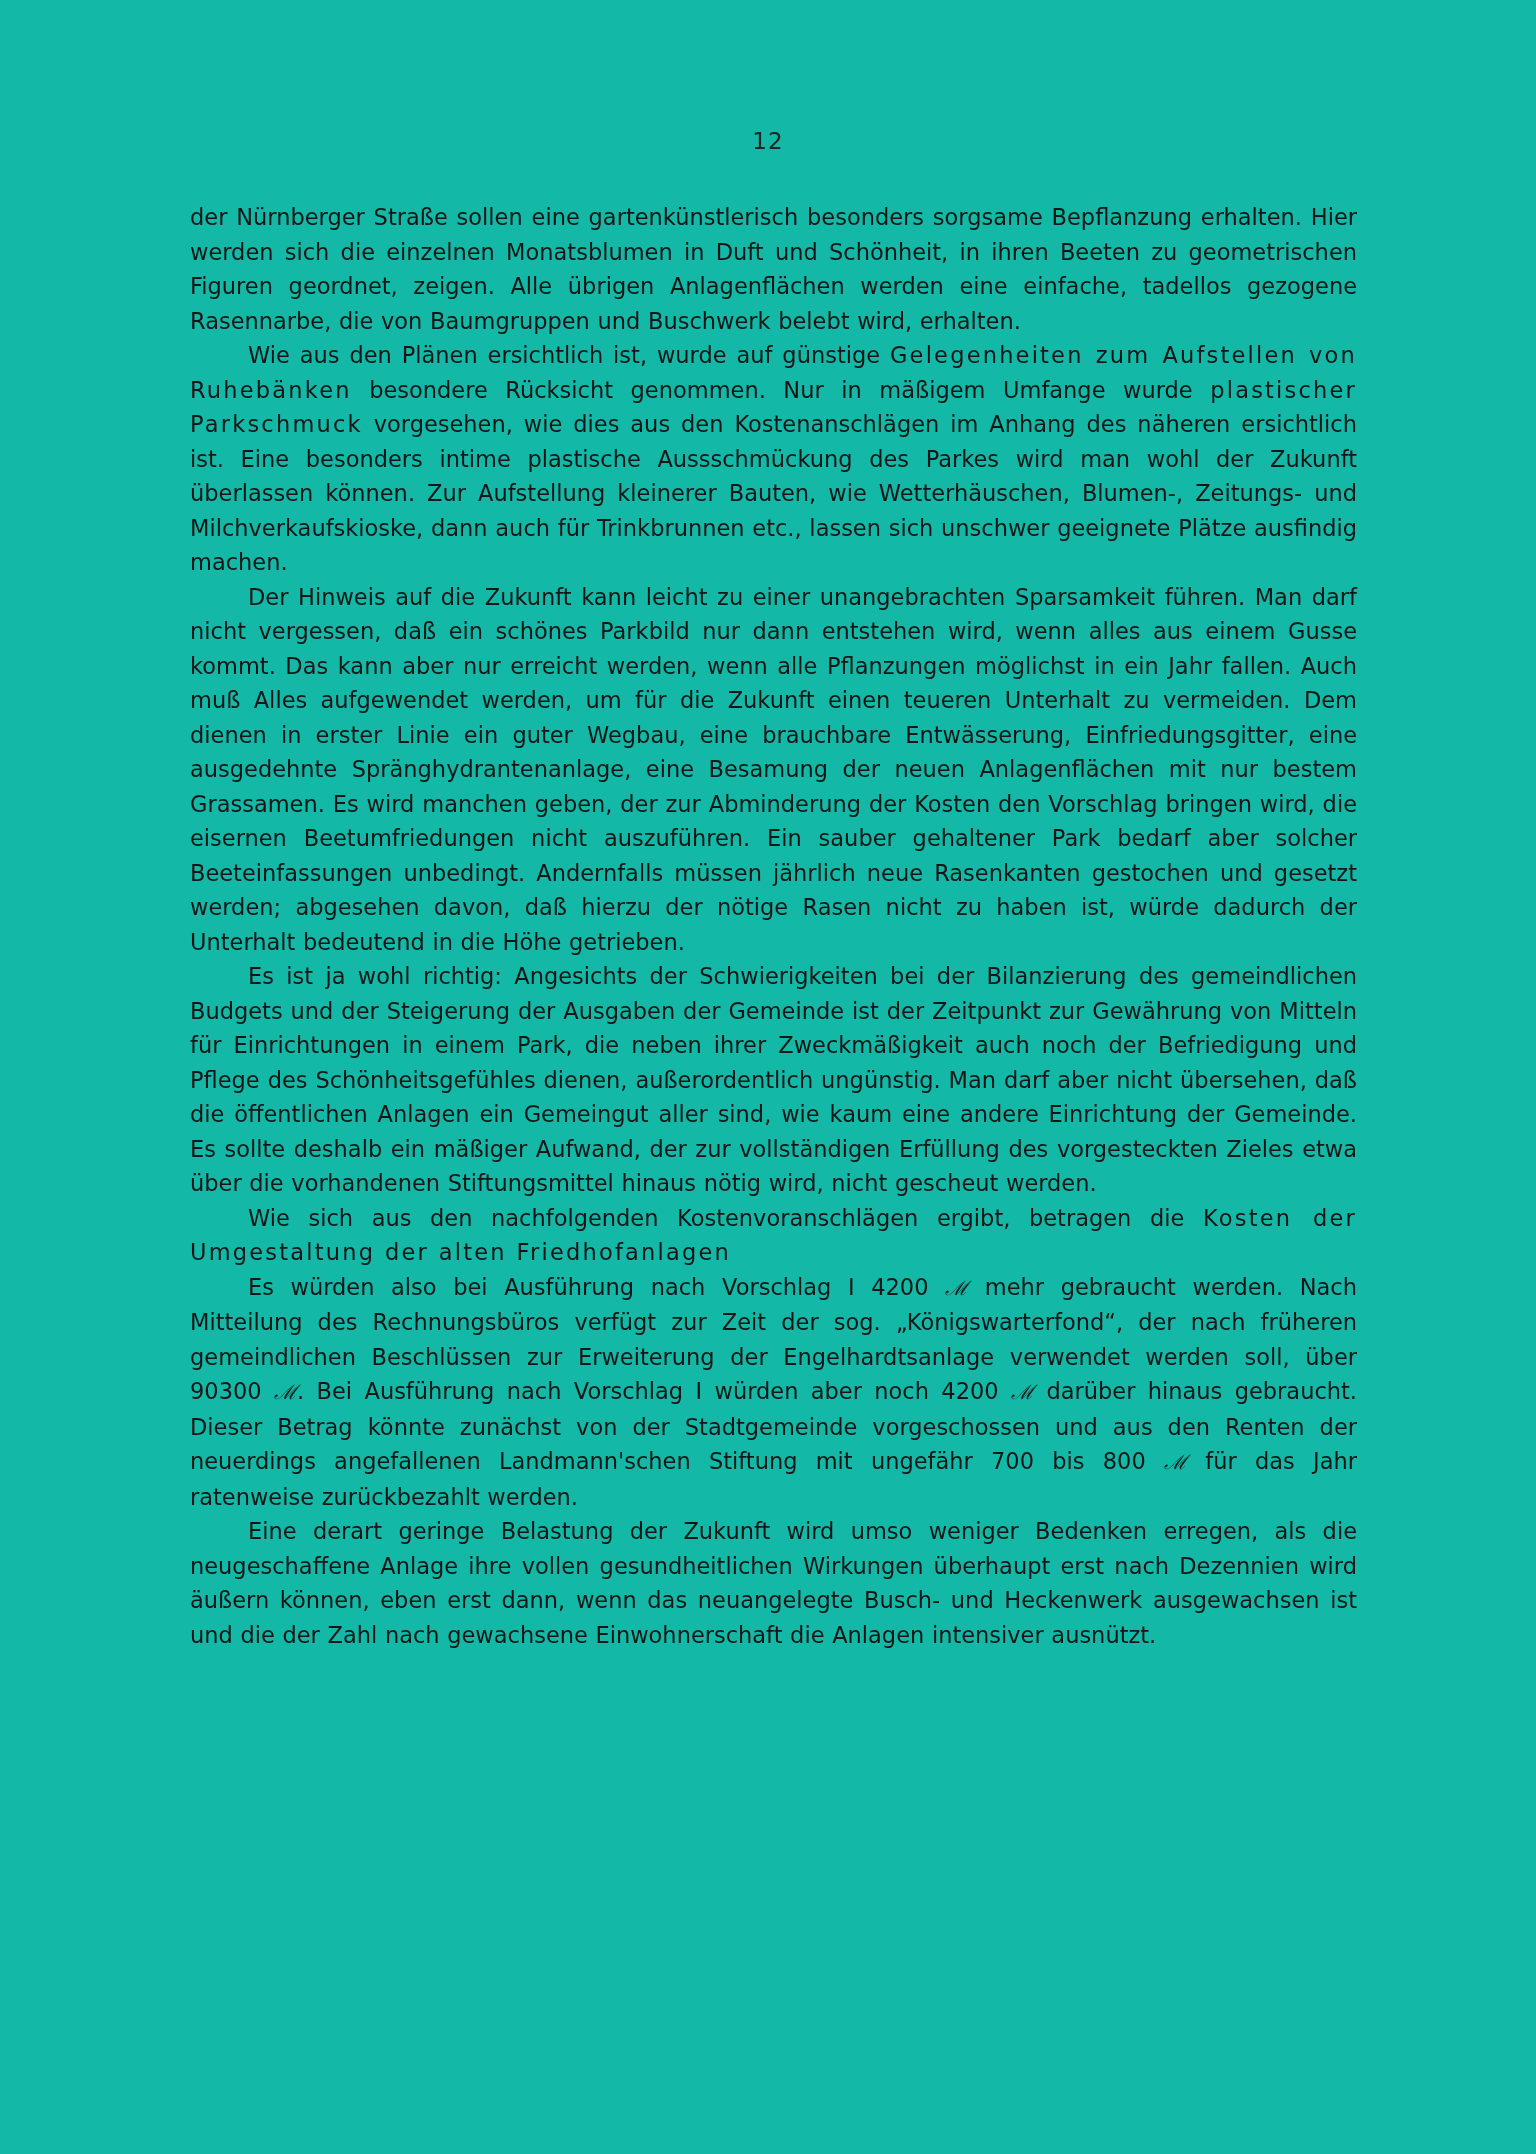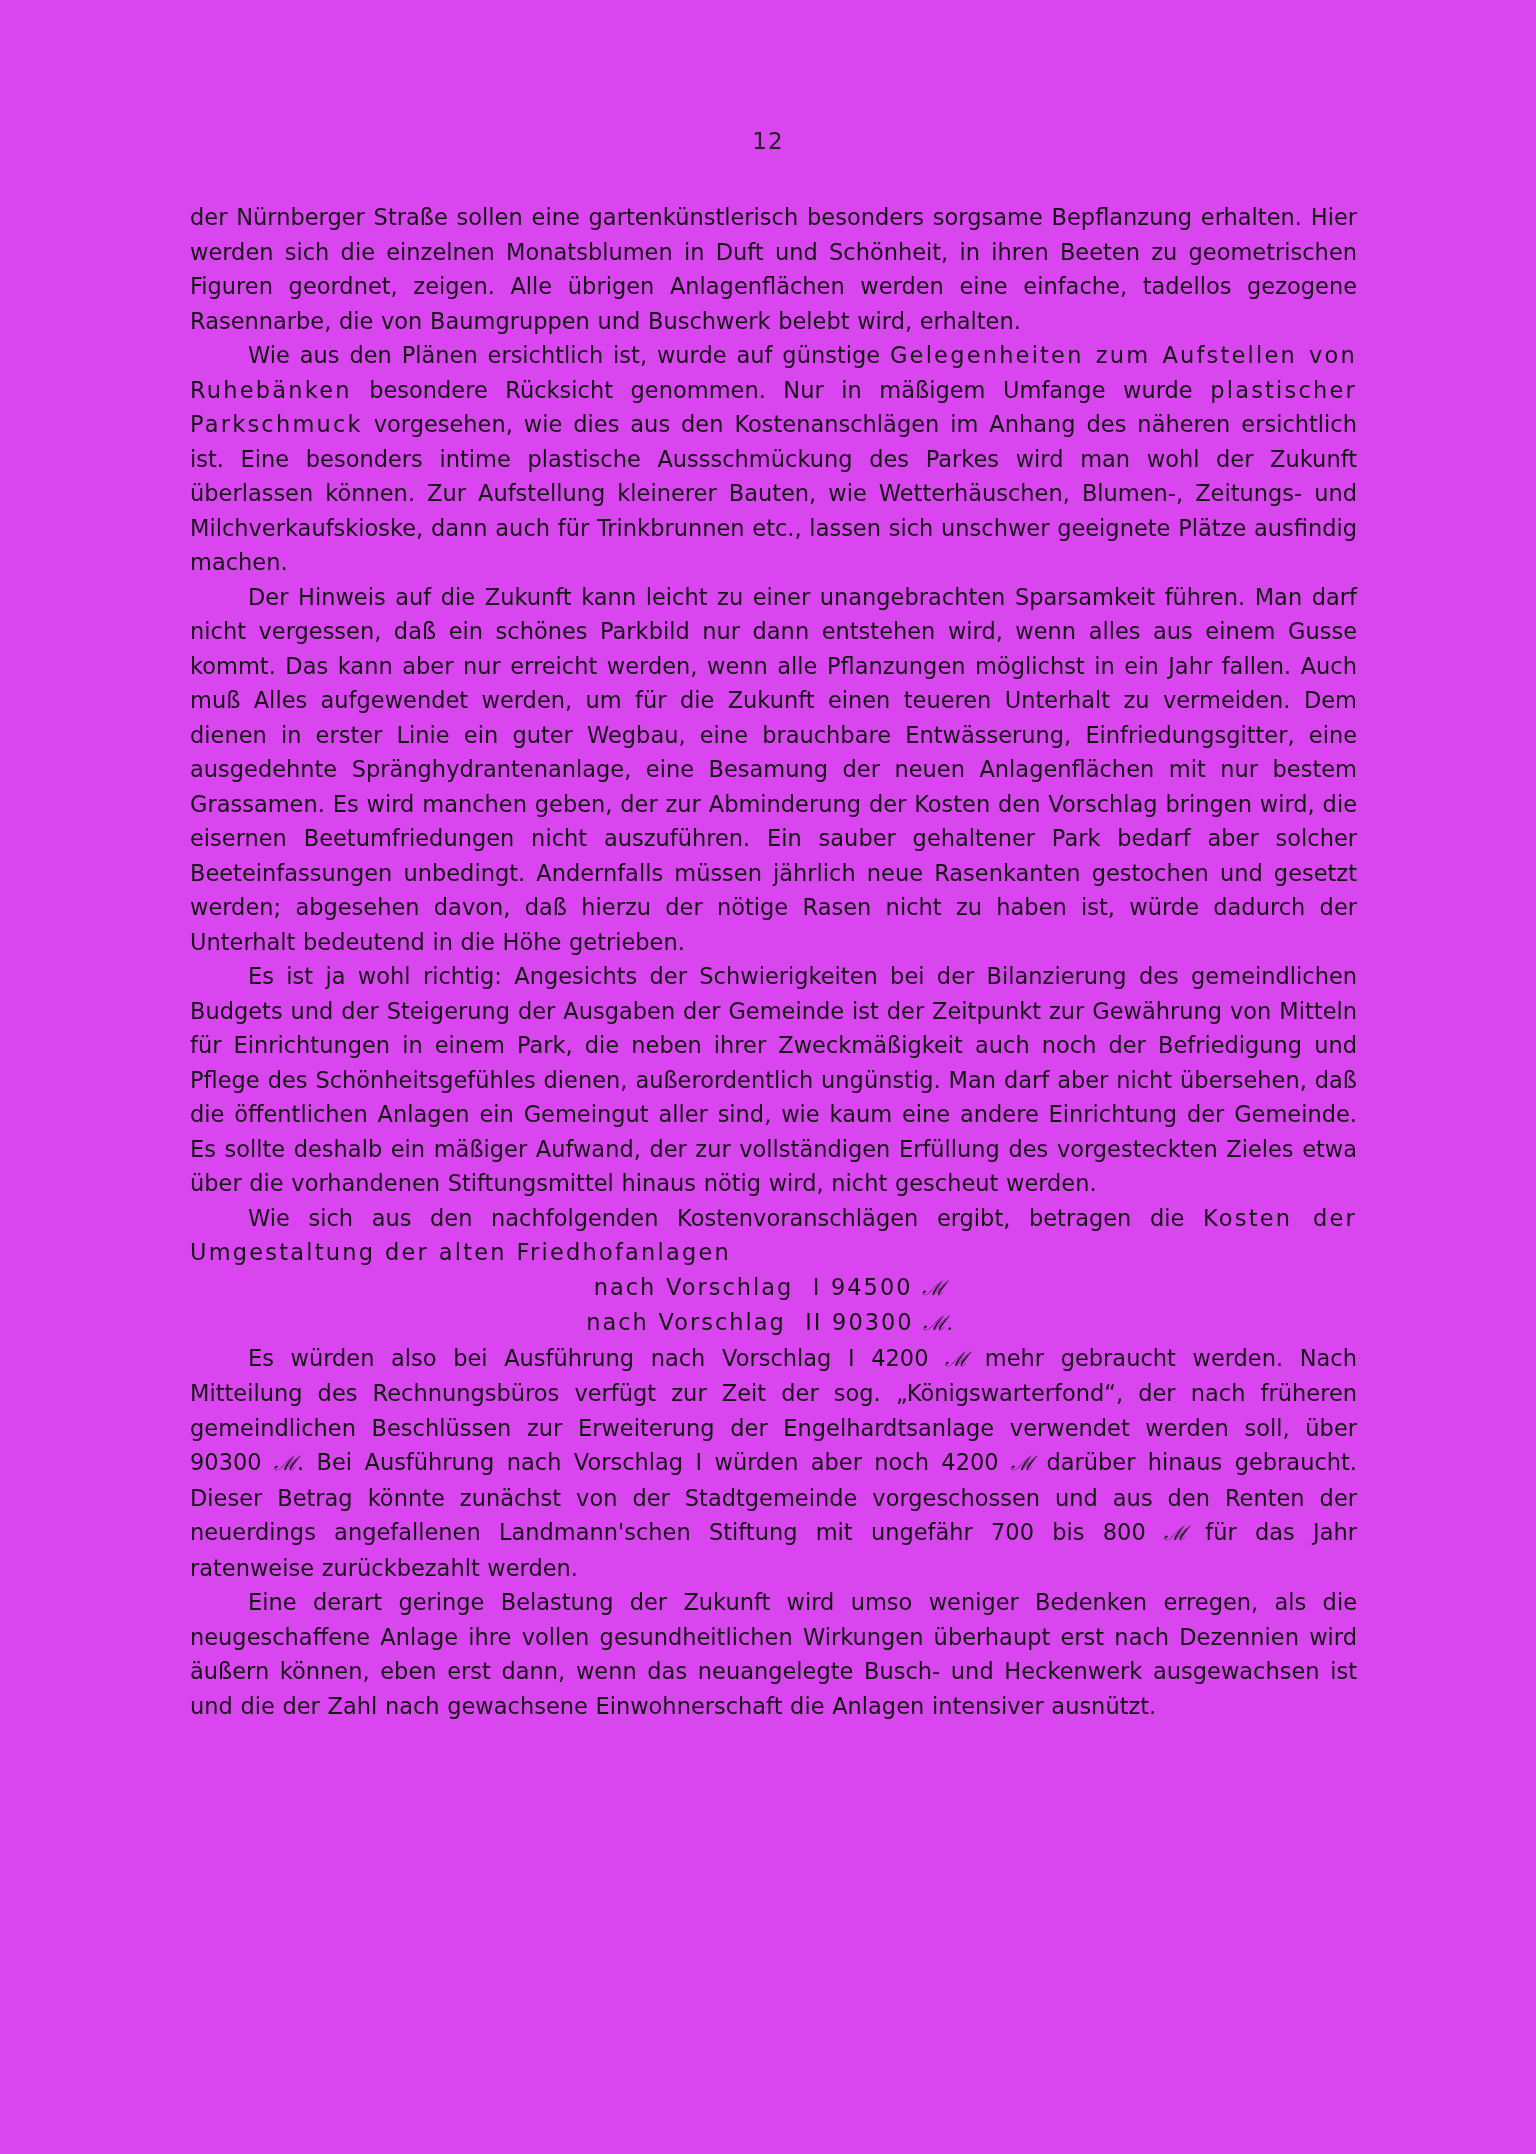--- a/index.html
+++ b/index.html
@@ -13,21 +13,21 @@
     font-family: "DejaVu Sans", sans-serif;
     color: #1a1a1a;
     position: relative;
     overflow: hidden;
   }
   .page {
     position: absolute;
     left: 0; top: 0;
     width: 1536px;
     height: 2154px;
-    background: #d946ef;
+    background: #14b8a6;
   }
   .page-number {
     position: absolute;
     top: 128px;
     left: 0;
     width: 1536px;
     text-align: center;
     font-size: 23px;
     letter-spacing: 1px;
     color: #222;
@@ -85,23 +85,19 @@
     <p><span>der Nürnberger Straße sollen eine gartenkünstlerisch besonders sorgsame Bepflanzung erhalten. Hier werden sich die einzelnen Monatsblumen in Duft und Schönheit, in ihren Beeten zu geometrischen Figuren geordnet, zeigen. Alle übrigen Anlagenflächen werden eine einfache, tadellos gezogene Rasennarbe, die von Baumgruppen und Buschwerk belebt wird, erhalten.</span></p>
 
     <p class="indented"><span>Wie aus den Plänen ersichtlich ist, wurde auf günstige </span><span class="spaced">Gelegenheiten zum Aufstellen von Ruhebänken</span><span> besondere Rücksicht genommen. Nur in mäßigem Umfange wurde </span><span class="spaced">plastischer Parkschmuck</span><span> vorgesehen, wie dies aus den Kostenanschlägen im Anhang des näheren ersichtlich ist. Eine besonders intime plastische Aussschmückung des Parkes wird man wohl der Zukunft überlassen können. Zur Aufstellung kleinerer Bauten, wie Wetterhäuschen, Blumen-, Zeitungs- und Milchverkaufskioske, dann auch für Trinkbrunnen etc., lassen sich unschwer geeignete Plätze ausfindig machen.</span></p>
 
     <p class="indented"><span>Der Hinweis auf die Zukunft kann leicht zu einer unangebrachten Sparsamkeit führen. Man darf nicht vergessen, daß ein schönes Parkbild nur dann entstehen wird, wenn alles aus einem Gusse kommt. Das kann aber nur erreicht werden, wenn alle Pflanzungen möglichst in ein Jahr fallen. Auch muß Alles aufgewendet werden, um für die Zukunft einen teueren Unterhalt zu vermeiden. Dem dienen in erster Linie ein guter Wegbau, eine brauchbare Entwässerung, Einfriedungsgitter, eine ausgedehnte Spränghydrantenanlage, eine Besamung der neuen Anlagenflächen mit nur bestem Grassamen. Es wird manchen geben, der zur Abminderung der Kosten den Vorschlag bringen wird, die eisernen Beetumfriedungen nicht auszuführen. Ein sauber gehaltener Park bedarf aber solcher Beeteinfassungen unbedingt. Andernfalls müssen jährlich neue Rasenkanten gestochen und gesetzt werden; abgesehen davon, daß hierzu der nötige Rasen nicht zu haben ist, würde dadurch der Unterhalt bedeutend in die Höhe getrieben.</span></p>
 
     <p class="indented"><span>Es ist ja wohl richtig: Angesichts der Schwierigkeiten bei der Bilanzierung des gemeindlichen Budgets und der Steigerung der Ausgaben der Gemeinde ist der Zeitpunkt zur Gewährung von Mitteln für Einrichtungen in einem Park, die neben ihrer Zweckmäßigkeit auch noch der Befriedigung und Pflege des Schönheitsgefühles dienen, außerordentlich ungünstig. Man darf aber nicht übersehen, daß die öffentlichen Anlagen ein Gemeingut aller sind, wie kaum eine andere Einrichtung der Gemeinde. Es sollte deshalb ein mäßiger Aufwand, der zur vollständigen Erfüllung des vorgesteckten Zieles etwa über die vorhandenen Stiftungsmittel hinaus nötig wird, nicht gescheut werden.</span></p>
 
     <p class="indented"><span>Wie sich aus den nachfolgenden Kostenvoranschlägen ergibt, betragen die </span><span class="spaced">Kosten der Umgestaltung der alten Friedhofanlagen</span></p>
 
-    <div class="costblock">
-      <p class="centerline"><span>nach Vorschlag</span>&nbsp;&nbsp;<span>I</span>&nbsp;<span>94500</span>&nbsp;<span class="mk">ℳ</span></p>
-      <p class="centerline"><span>nach Vorschlag</span>&nbsp;&nbsp;<span>II</span>&nbsp;<span>90300</span>&nbsp;<span class="mk">ℳ.</span></p>
-    </div>
 
     <p class="indented"><span id="p6-rich"><span>Es würden also bei Ausführung nach Vorschlag I 4200 </span><span class="mk">ℳ</span><span> mehr gebraucht werden. Nach Mitteilung des Rechnungsbüros verfügt zur Zeit der sog. „Königswarterfond“, der nach früheren gemeindlichen Beschlüssen zur Erweiterung der Engelhardtsanlage verwendet werden soll, über 90300 </span><span class="mk">ℳ</span><span>. Bei Ausführung nach Vorschlag I würden aber noch 4200 </span><span class="mk">ℳ</span><span> darüber hinaus gebraucht. Dieser Betrag könnte zunächst von der Stadtgemeinde vorgeschossen und aus den Renten der neuerdings angefallenen Landmann'schen Stiftung mit ungefähr 700 bis 800 </span><span class="mk">ℳ</span><span> für das Jahr ratenweise zurückbezahlt werden.</span></span></p>
 
     <p class="indented"><span>Eine derart geringe Belastung der Zukunft wird umso weniger Bedenken erregen, als die neugeschaffene Anlage ihre vollen gesundheitlichen Wirkungen überhaupt erst nach Dezennien wird äußern können, eben erst dann, wenn das neuangelegte Busch- und Heckenwerk ausgewachsen ist und die der Zahl nach gewachsene Einwohnerschaft die Anlagen intensiver ausnützt.</span></p>
 
   </div>
 </div>
 
 </body></html>

